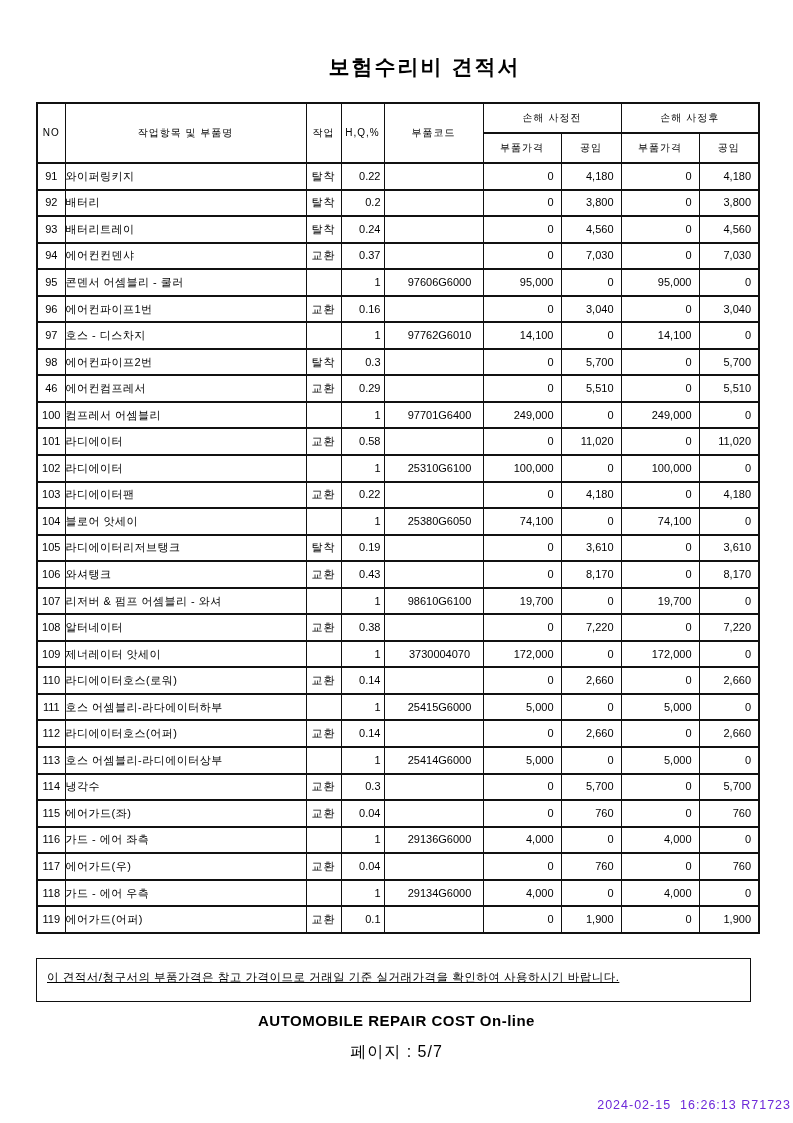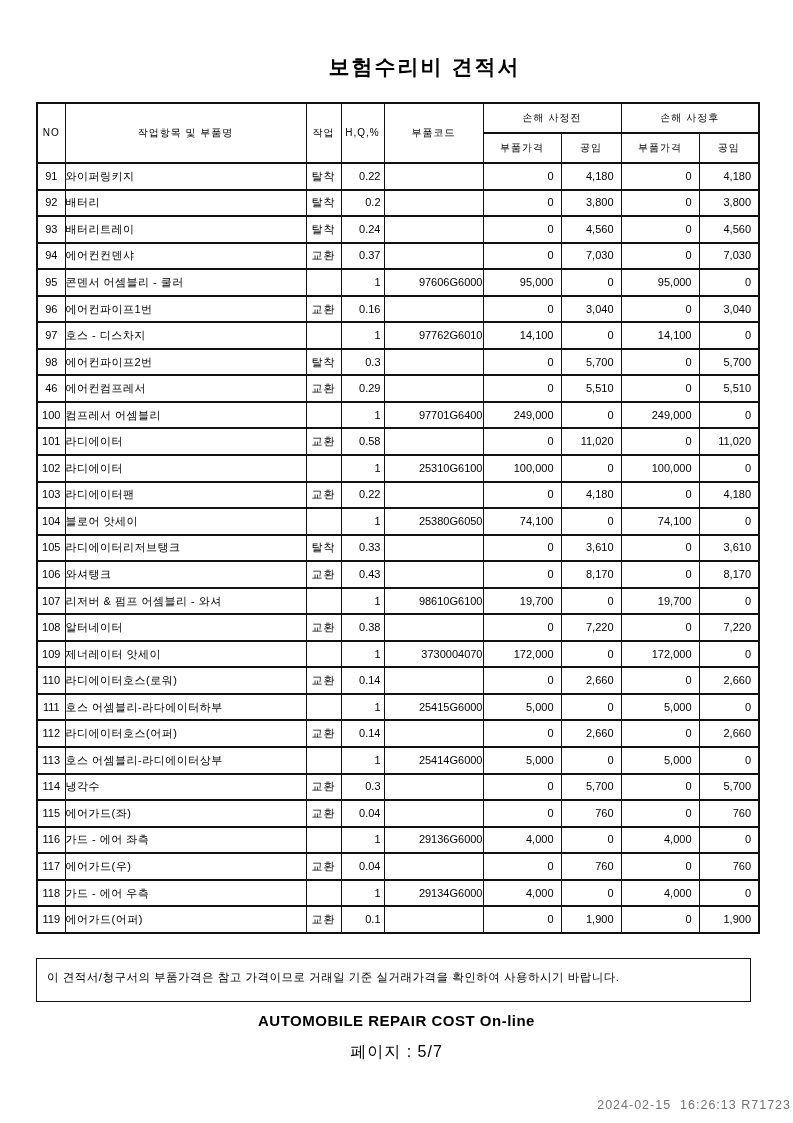--- a/index.html
+++ b/index.html
@@ -19,28 +19,28 @@
     border-top:2px solid #111;border-bottom:2px solid #111;
     padding:0;font-size:11px;font-weight:normal;line-height:1;
     overflow:hidden;white-space:nowrap;
   }
   thead th{height:28px;text-align:center;font-size:10px;letter-spacing:1px;}
   tbody tr{height:26.55px;}
   td.c-no{text-align:center;}
   td.c-item{text-align:left;letter-spacing:0.5px;}
   td.c-work{text-align:center;letter-spacing:1px;}
   td.c-hq{text-align:right;padding-right:3px;}
-  td.c-code{text-align:right;padding-left:12px;}
+  td.c-code{text-align:center;padding-left:12px;}
   td.c-money{text-align:right;padding-right:7px;}
   .notice-box{
     position:absolute;left:36px;top:958px;width:715px;height:44px;
     border:1.5px solid #111;box-sizing:border-box;
   }
   .notice-text{
-    padding:11px 10px 0 10px;font-size:11.5px;letter-spacing:0.5px;
+    padding:11px 10px 0 10px;font-size:11.5px;letter-spacing:0.5px;text-decoration:underline;
   }
   .footer-service{
     position:absolute;top:1012px;left:0;width:100%;text-align:center;
     font-size:15px;font-weight:bold;letter-spacing:0.5px;
   }
   .footer-page{
     position:absolute;top:1042px;left:0;width:100%;text-align:center;
     font-size:16px;letter-spacing:1px;
   }
   .watermark{
@@ -235,21 +235,21 @@
     <td class="c-code">25380G6050</td>
     <td class="c-money">74,100</td>
     <td class="c-money">0</td>
     <td class="c-money">74,100</td>
     <td class="c-money">0</td>
   </tr>
         <tr>
     <td class="c-no">105</td>
     <td class="c-item">라디에이터리저브탱크</td>
     <td class="c-work">탈착</td>
-    <td class="c-hq">0.33</td>
+    <td class="c-hq">0.19</td>
     <td class="c-code"></td>
     <td class="c-money">0</td>
     <td class="c-money">3,610</td>
     <td class="c-money">0</td>
     <td class="c-money">3,610</td>
   </tr>
         <tr>
     <td class="c-no">106</td>
     <td class="c-item">와셔탱크</td>
     <td class="c-work">교환</td>
@@ -406,13 +406,13 @@
       </tbody>
   </table>
 </div>
 
 <div class="notice-box">
   <div class="notice-text">이 견적서/청구서의 부품가격은 참고 가격이므로 거래일 기준 실거래가격을 확인하여 사용하시기 바랍니다.</div>
 </div>
 
 <div class="footer-service">AUTOMOBILE REPAIR COST On-line</div>
 <div class="footer-page">페이지 : 5/7</div>
-<div class="watermark" style="color: #737373; text-align: right;">2024-02-15  16:26:13 R71723</div>
+<div class="watermark" style="color: #6d28d9; text-align: right;">2024-02-15  16:26:13 R71723</div>
 
 </body></html>

